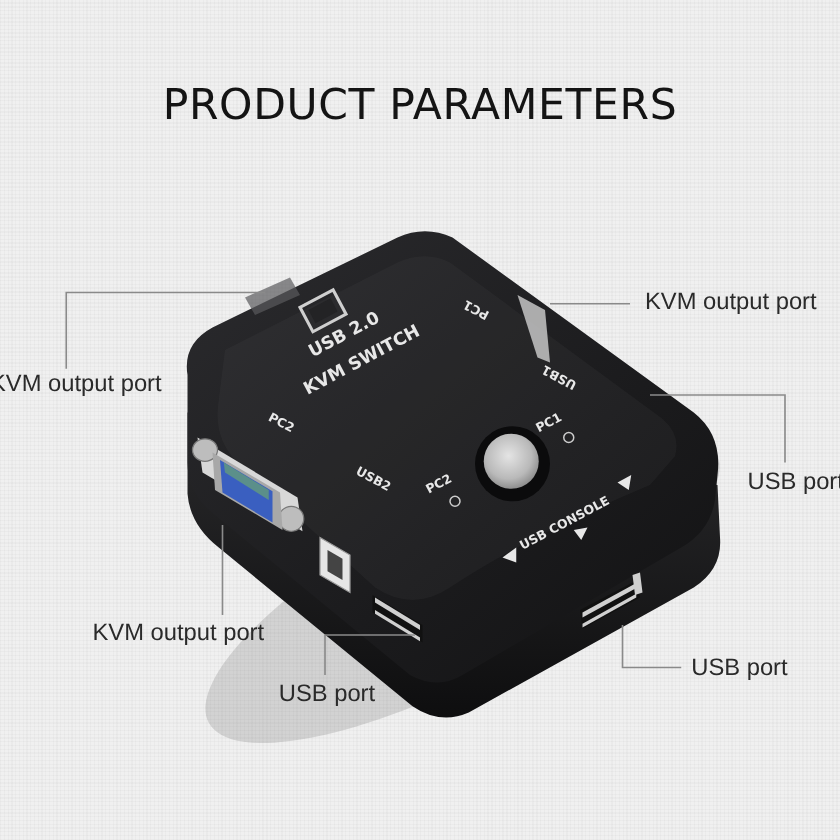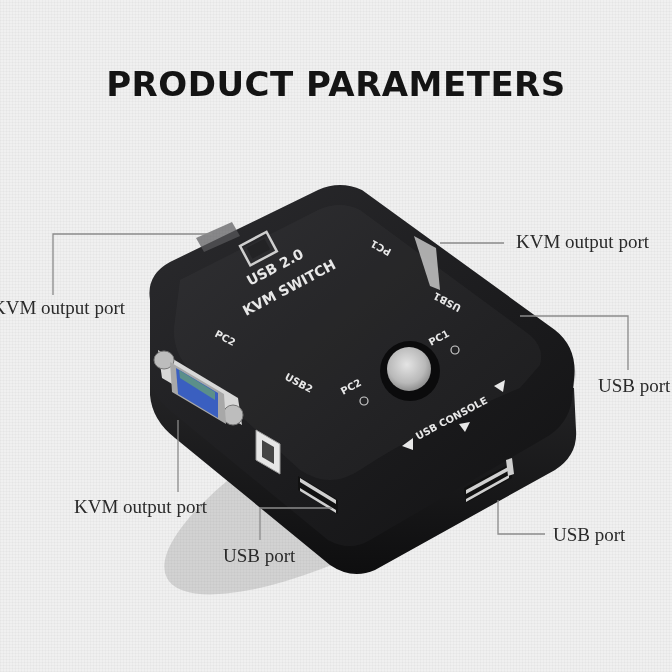--- a/index.html
+++ b/index.html
@@ -4,22 +4,22 @@
 <style>
   html,body{margin:0;padding:0;}
   body{width:672px;height:672px;overflow:hidden;background:#efefef;position:relative;
     font-family:"DejaVu Sans","Liberation Sans",sans-serif;}
   .bg{position:absolute;inset:0;
     background-color:#f0f0f0;
     background-image:
       repeating-linear-gradient(0deg, rgba(0,0,0,0.025) 0 1px, transparent 1px 3px),
       repeating-linear-gradient(90deg, rgba(0,0,0,0.025) 0 1px, transparent 1px 3px);}
   .title{position:absolute;left:0;width:672px;top:64px;text-align:center;
-    font-size:34px;letter-spacing:0.5px;color:#141414;font-family:"DejaVu Sans",sans-serif;font-weight:bold;}
-  .lbl{position:absolute;font-size:19px;color:#2a2a2a;white-space:nowrap;font-family:Liberation Serif, serif;}
+    font-size:34px;letter-spacing:0.5px;color:#141414;font-family:"DejaVu Sans",sans-serif;font-weight:normal;}
+  .lbl{position:absolute;font-size:19px;color:#2a2a2a;white-space:nowrap;font-family:Liberation Sans, sans-serif;}
   svg.lines{position:absolute;left:0;top:0;}
   .device{position:absolute;left:0;top:0;}
   .dev-text{fill:#e8e8e8;font-family:"DejaVu Sans",sans-serif;font-weight:bold;}
 </style>
 </head>
 <body>
 
 <div class="bg"></div>
 
 <div class="title">PRODUCT PARAMETERS</div>

